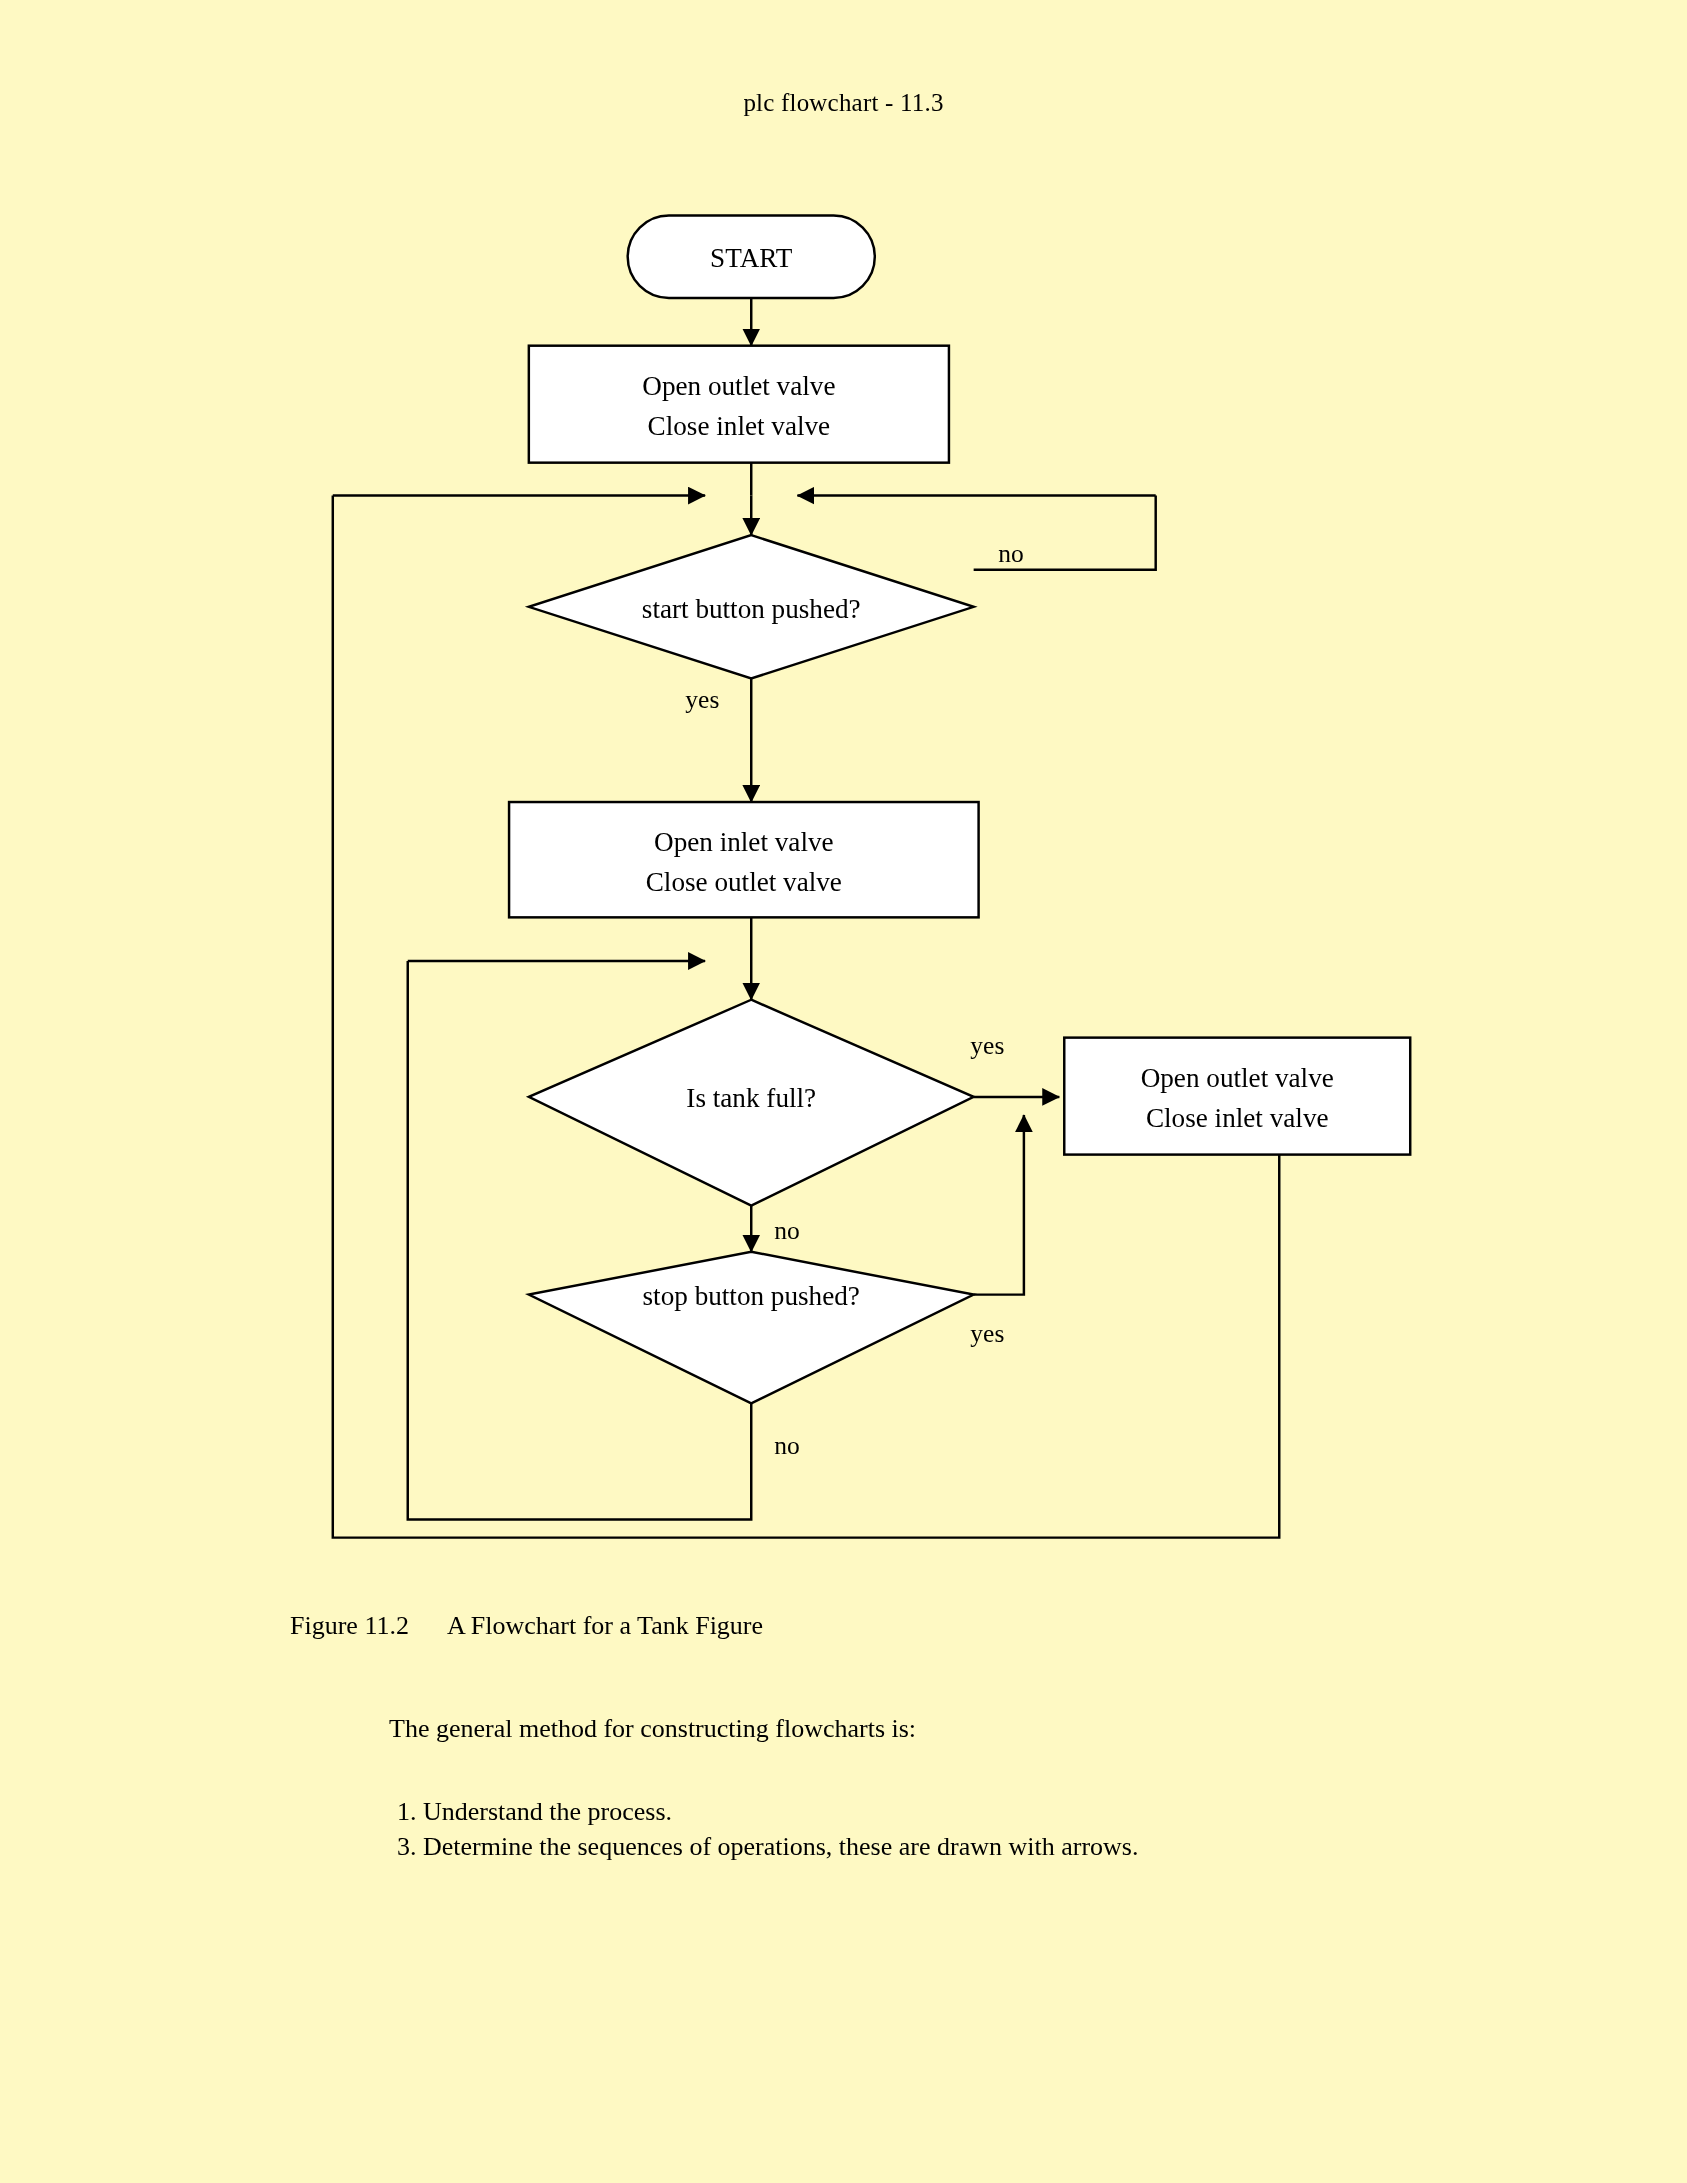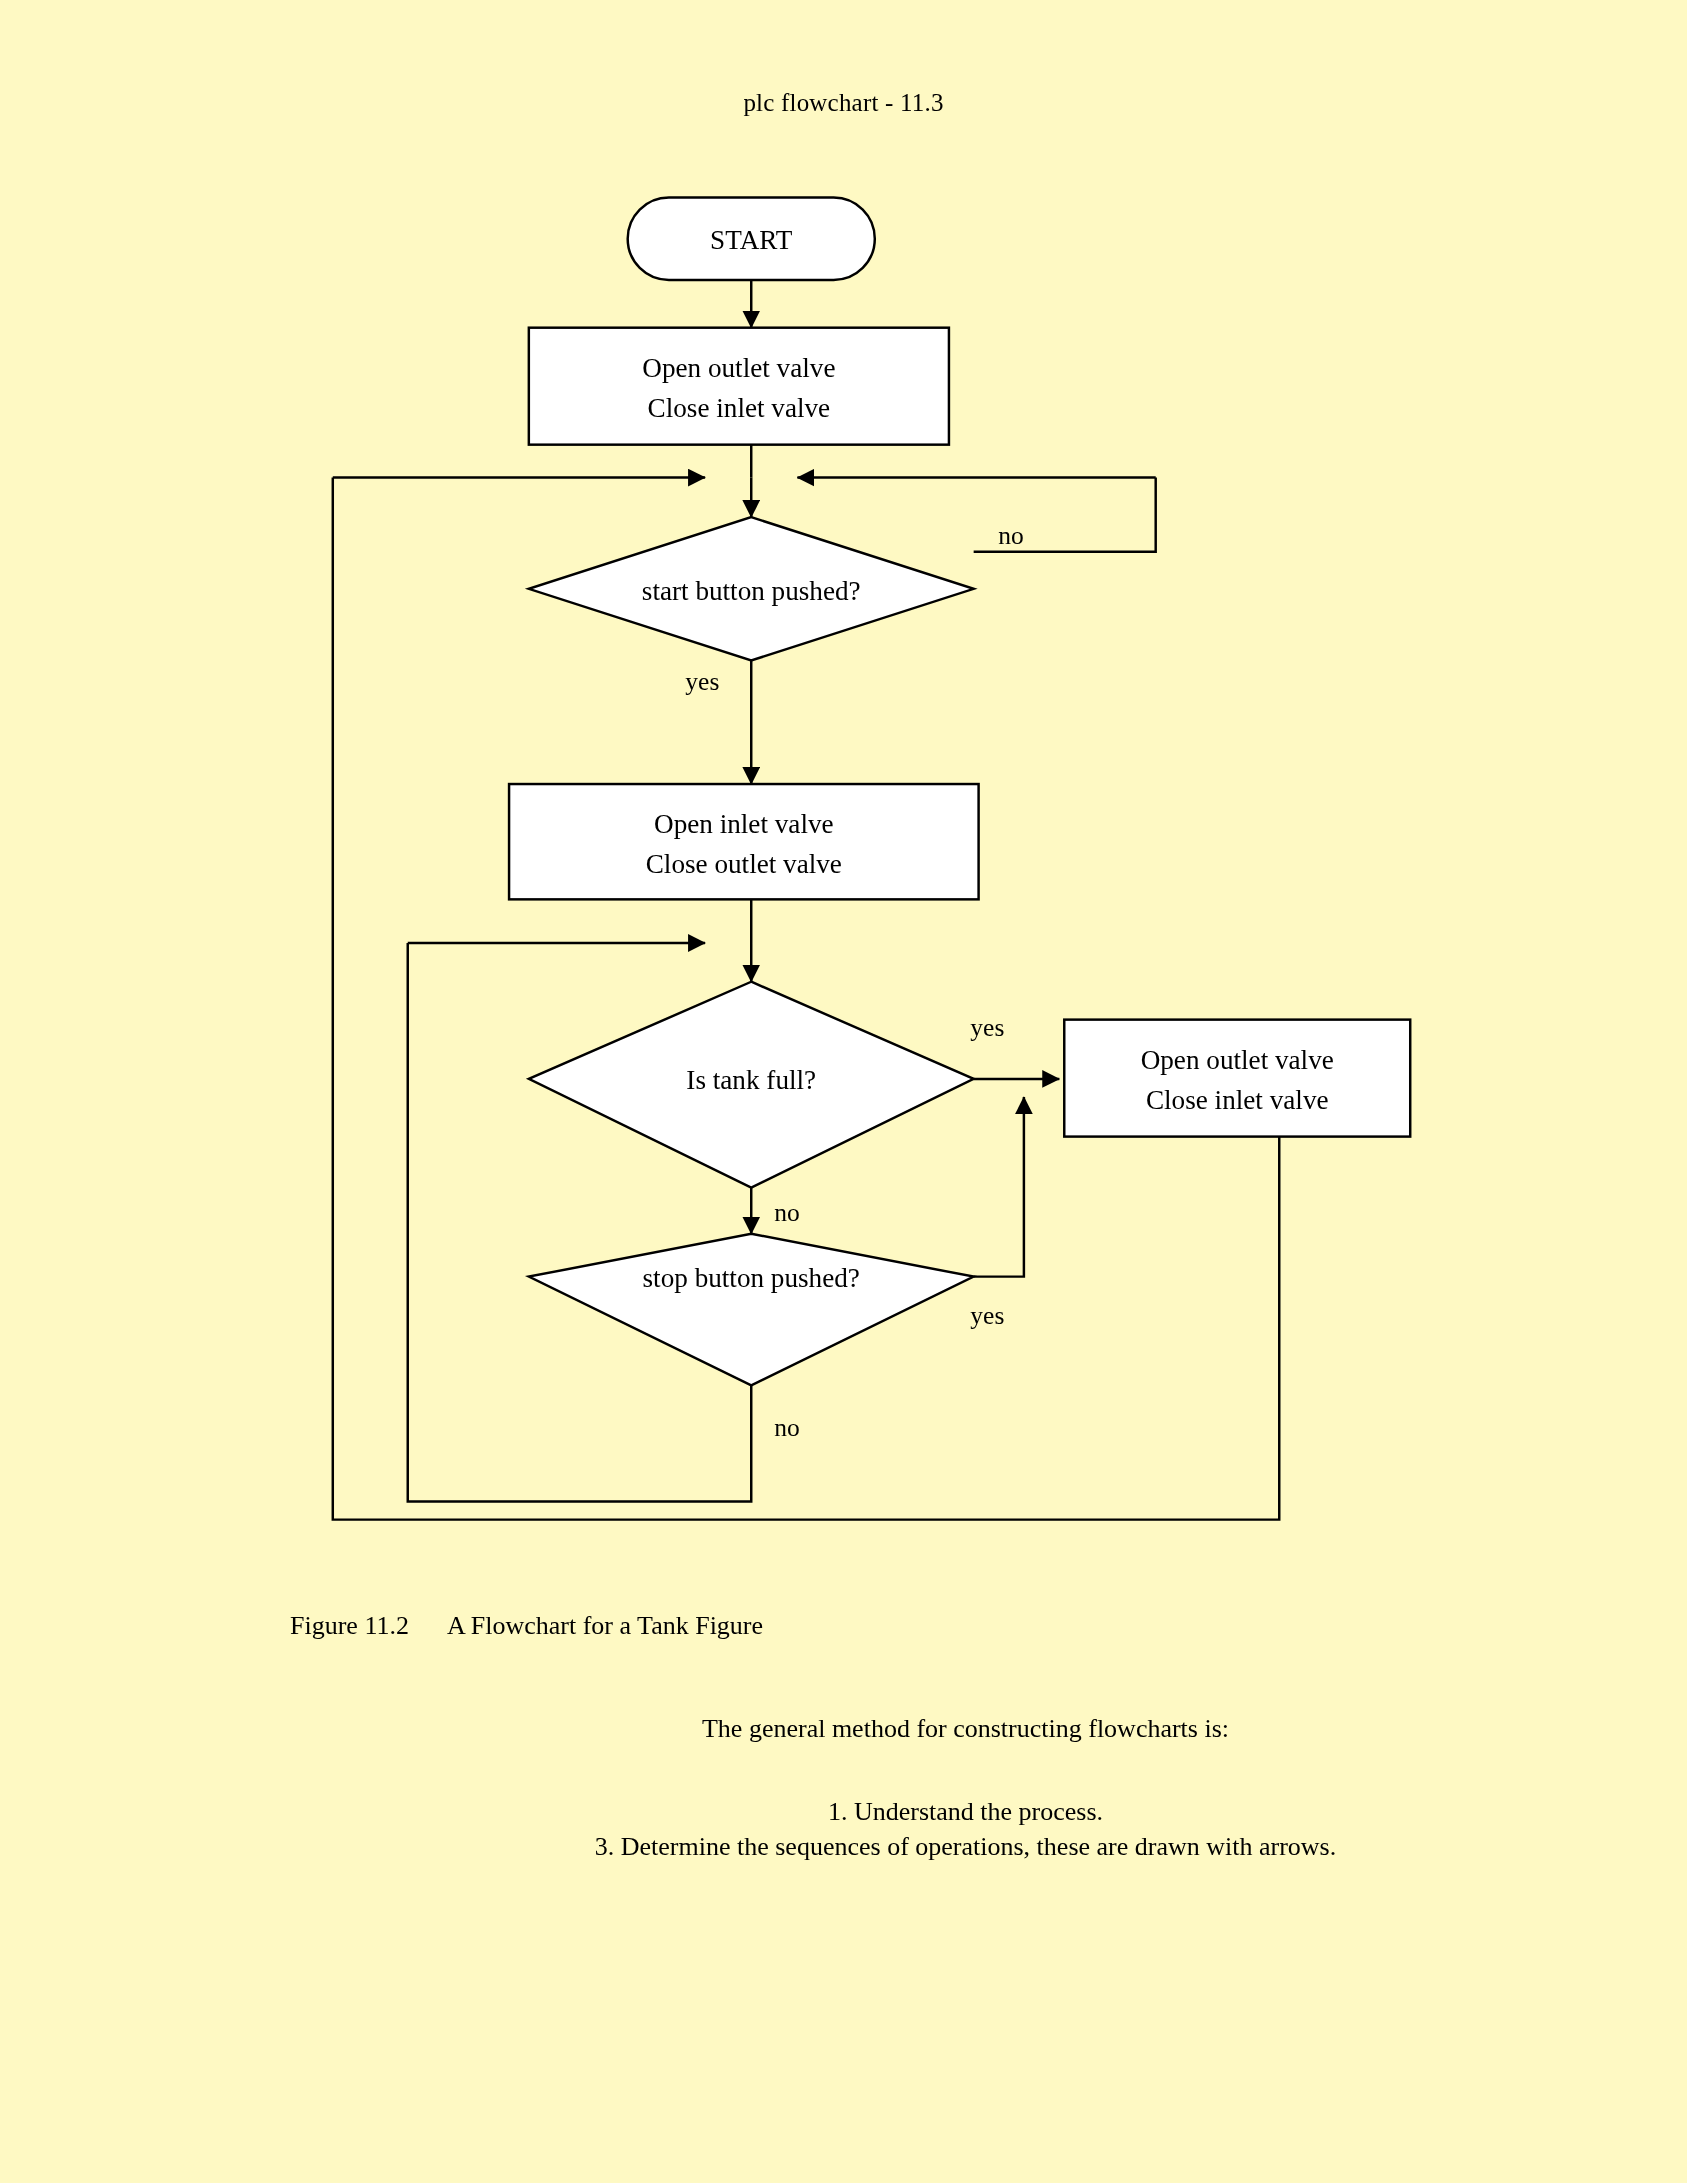--- a/index.html
+++ b/index.html
@@ -1,26 +1,26 @@
 <!DOCTYPE html>
 <html style="font-size:13px"><head>
 <meta charset="utf-8">
 <style>
   html,body{margin:0;padding:0;background:#ffffff;}
   body{width:1687px;height:2183px;position:relative;font-family:"Liberation Serif","DejaVu Serif",serif;color:#000;}
   .page{position:absolute;left:0;top:0;width:1687px;height:2183px;background:#fef9c3;overflow:hidden;}
   .page-header{position:absolute;left:0;top:89px;width:1687px;text-align:center;font-size:25px;letter-spacing:0.2px;}
-  .figure-wrap{position:absolute;left:0;top:181px;width:1687px;height:1384px;}
+  .figure-wrap{position:absolute;left:0;top:199px;width:1687px;height:1384px;}
   svg.flow{display:block;width:1687px;height:1384px;}
   svg.flow text{font-family:"Liberation Serif","DejaVu Serif",serif;font-size:33px;fill:#000;}
   svg.flow text.lbl{font-size:31px;}
   .caption{position:absolute;left:290px;top:1611px;width:1153px;font-size:26px;white-space:nowrap;}
   .caption .cap-num{}
   .caption .cap-gap{display:inline-block;width:38px;}
-  .body-text{position:absolute;left:389px;top:1714px;width:1153px;font-size:26px;text-align:center;}
+  .body-text{position:absolute;left:389px;top:1714px;width:1153px;font-size:26px;}
   .body-intro{margin:0 0 51px 0;white-space:nowrap;}
   .steps{margin:8px;padding:0;list-style:none;}
   .steps li{white-space:nowrap;line-height:1.34;}
 </style>
 </head>
 <body>
 
 <div class="page">
 
   <div class="page-header">plc flowchart - 11.3</div>

